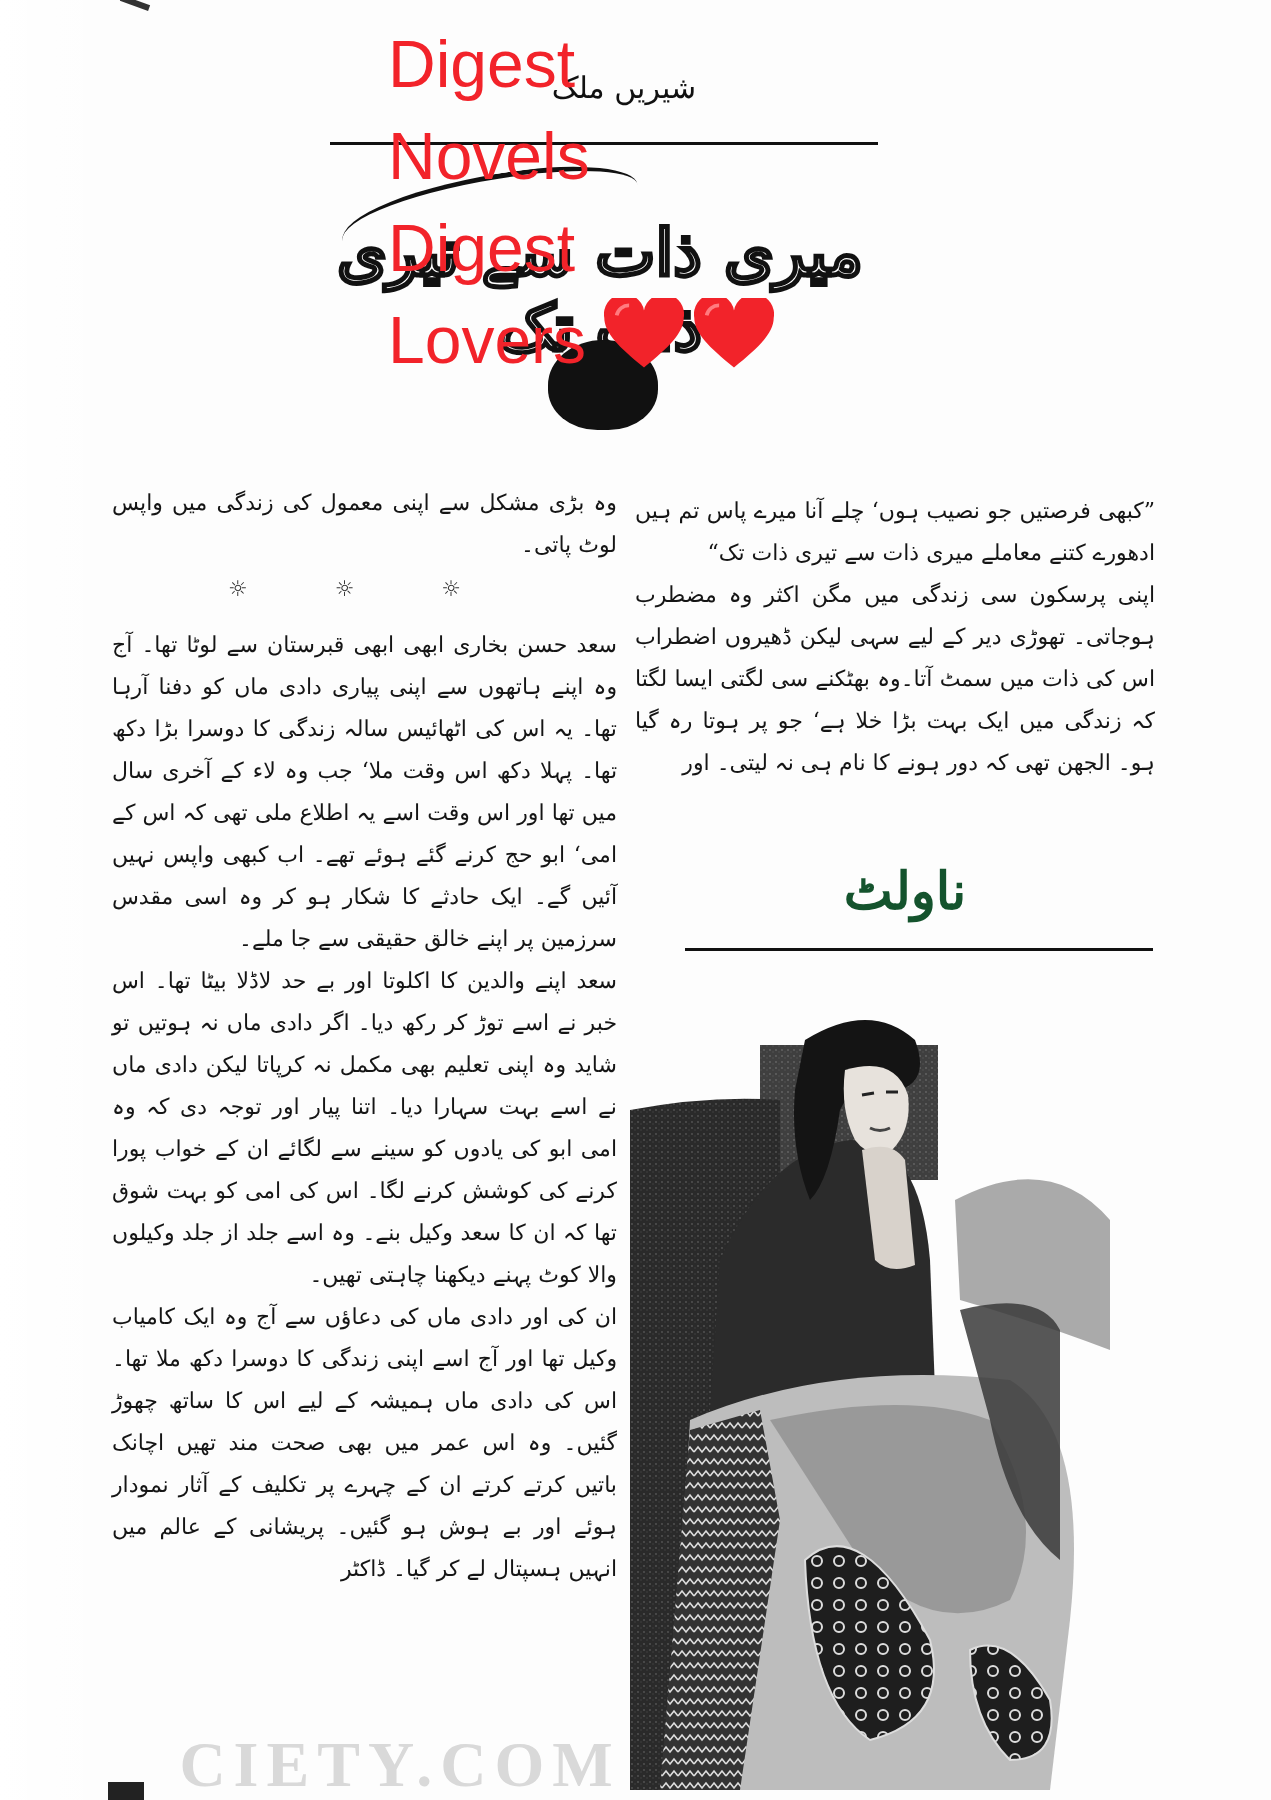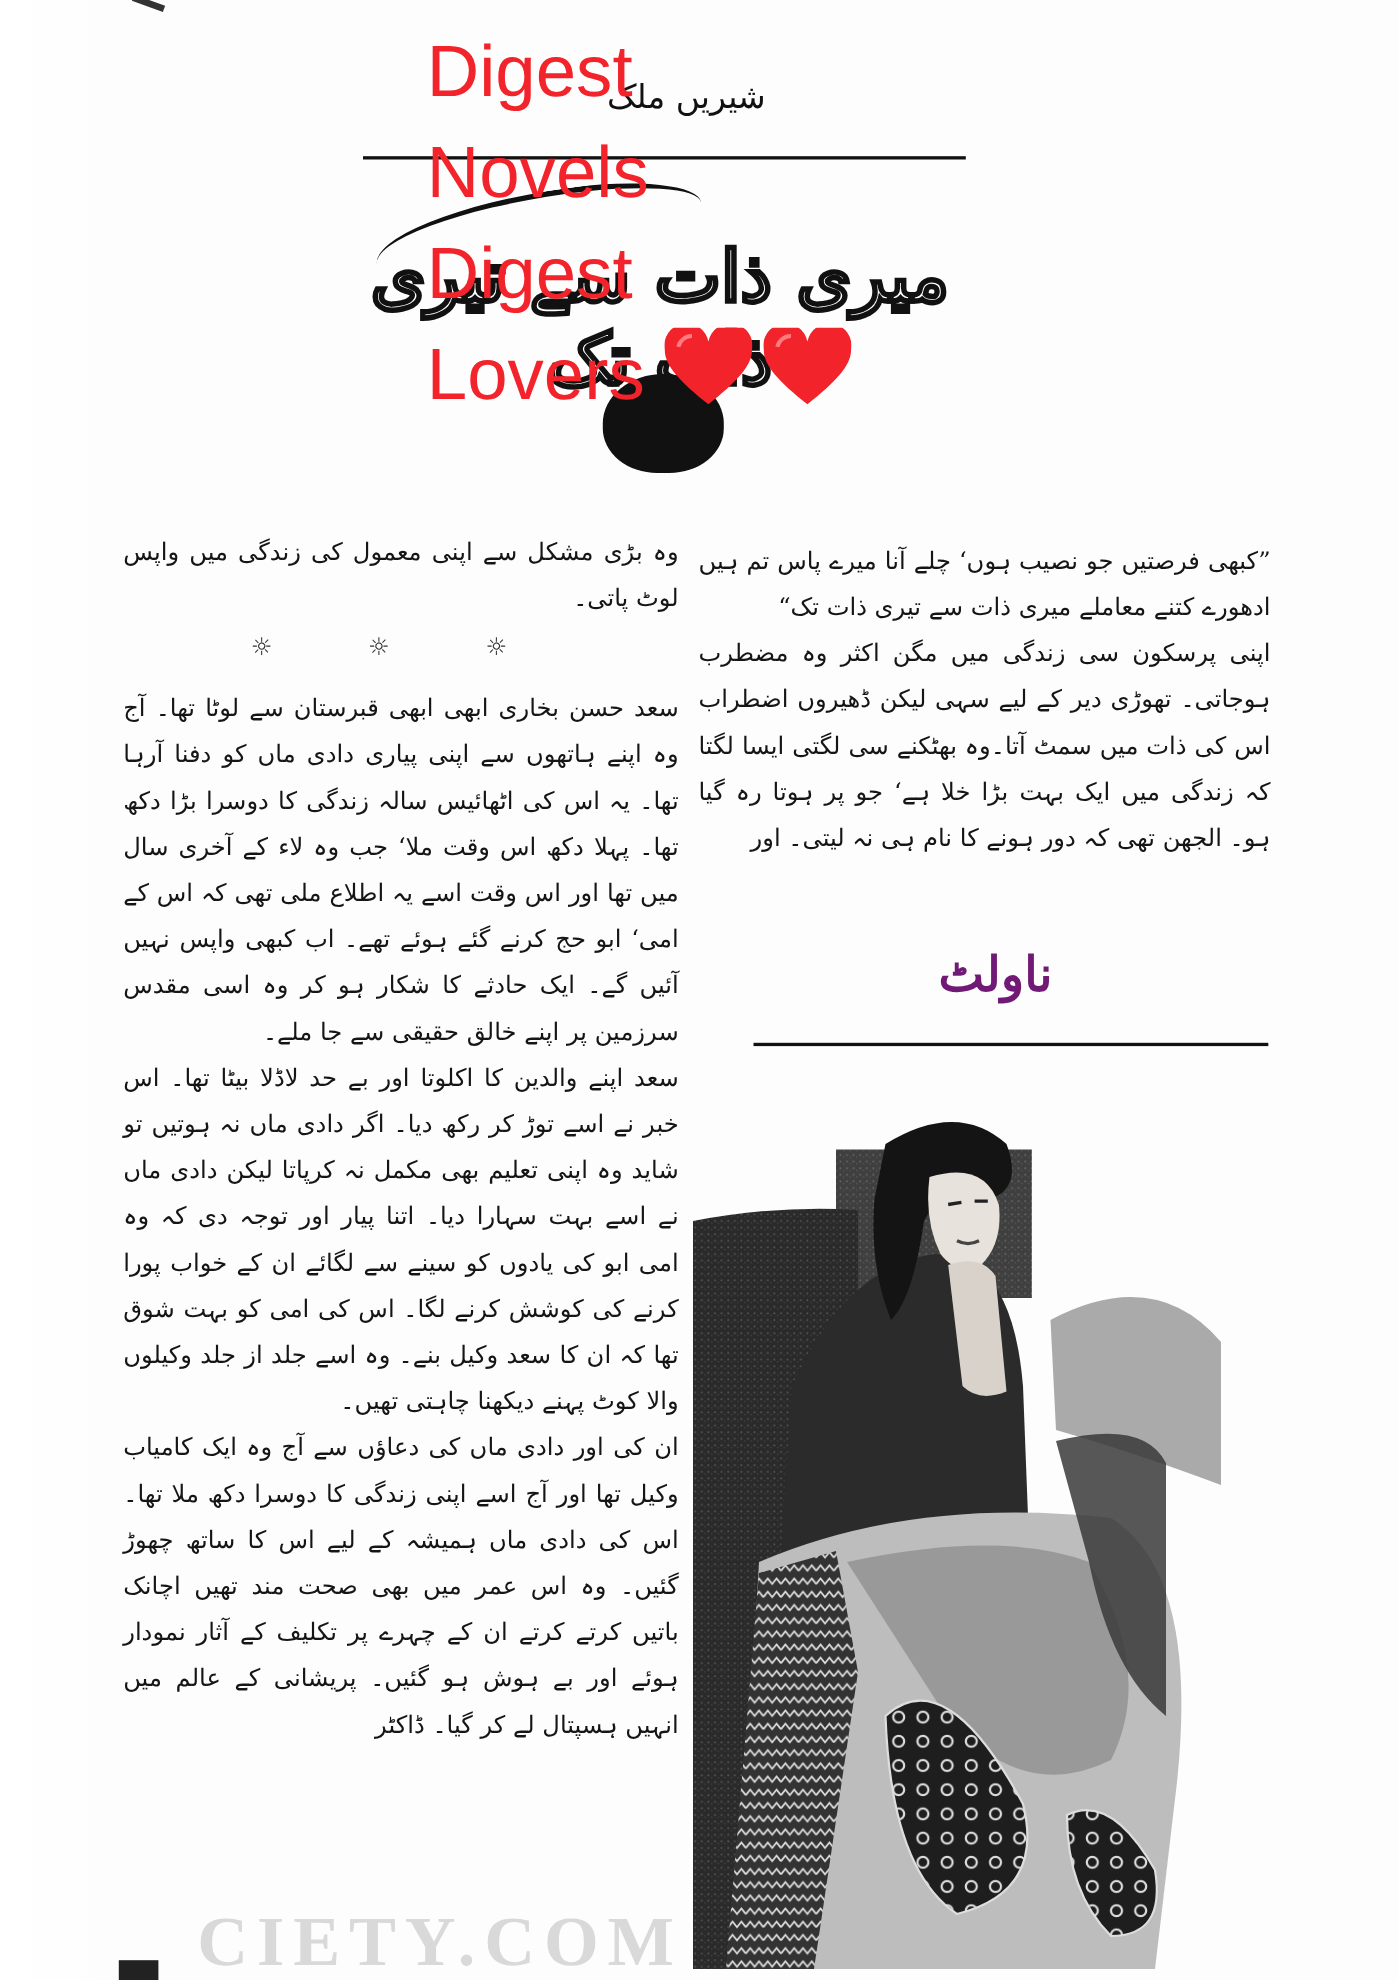--- a/index.html
+++ b/index.html
@@ -30,21 +30,21 @@
     
     .col { position: absolute; direction: rtl; text-align: justify; font-family: "DejaVu Serif", serif;
            font-size: 22px; line-height: 42px; color: #151515; }
     .col-right { left: 635px; top: 490px; width: 520px; }
     .col-left { left: 112px; top: 462px; width: 505px; margin-top: 20px; }
     .col p { margin: 0; }
     .stars { text-align: center; letter-spacing: 40px; font-size: 22px; color: #333; margin: 2px 0 14px 0; }
 
     
     .badge { position: absolute; left: 820px; top: 860px; width: 170px; text-align: center; direction: rtl;
-             font-family: "DejaVu Serif", serif; font-size: 44px; font-weight: bold; color: #701a75; }
+             font-family: "DejaVu Serif", serif; font-size: 52px; font-weight: bold; color: #14532d; }
     .rule-mid { position: absolute; left: 685px; top: 948px; width: 468px; height: 3px; background: #111; }
 
     
     .illus { position: absolute; left: 630px; top: 1000px; width: 640px; height: 790px; }
     .margin-fade { position: absolute; left: 0; top: 0; width: 110px; height: 1800px;
                    background: linear-gradient(to right, #ffffff, rgba(255,255,255,0)); }
     .footer-wm { position: absolute; left: 160px; top: 1728px; width: 480px; text-align: center;
                  font-family: "Liberation Serif", serif; font-weight: bold; font-size: 64px;
                  color: rgba(150,150,150,0.35); letter-spacing: 8px; }
     .corner-mark { position: absolute; left: 108px; top: 1782px; width: 36px; height: 18px; background: #222; }

